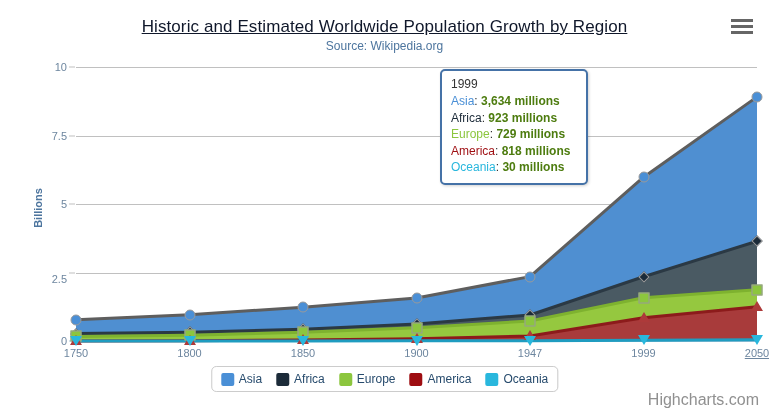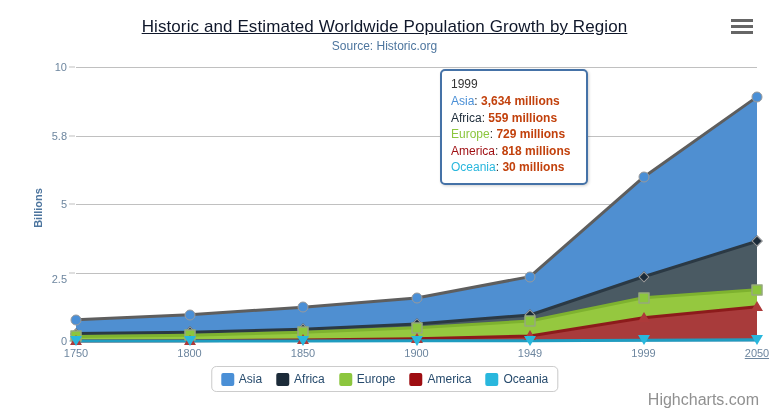--- a/index.html
+++ b/index.html
@@ -110,29 +110,29 @@
     border:2px solid #4572a7;
     border-radius:5px;
     padding:6px 9px 7px 9px;
     box-shadow:1px 1px 3px rgba(0,0,0,.18);
     z-index:40;
     min-width:148px;
   }
   .tt-header { font-size:12px; color:#333; margin-bottom:2px; }
   .tt-row { font-size:12px; line-height:16.5px; color:#333; white-space:nowrap; }
   .tt-name { }
-  .tt-val { font-weight:bold; color:#c2410c; }
+  .tt-val { font-weight:bold; color:#4d7c0f; }
 </style>
 </head>
 <body>
 
 <div id="chart-root">
 
   <div class="chart-title">Historic and Estimated Worldwide Population Growth by Region</div>
-  <div class="chart-subtitle">Source: Historic.org</div>
+  <div class="chart-subtitle">Source: Wikipedia.org</div>
 
   <div class="menu-btn">
     <i></i>
       <i></i>
       <i></i>
   </div>
 
   <div class="yaxis-title">Billions</div>
 
   <div class="plot">
@@ -143,31 +143,31 @@
         <div class="gridline" style="top: 68.5px;"></div>
         <div class="gridline" style="top: 0px;"></div>
       </div>
     <div id="ytick-layer">
         <div class="ytick" style="top: 274px;">0</div>
         <div class="ytick-dash zero" style="top: 274px;"></div>
         <div class="ytick" style="top: 212px;">2.5</div>
         <div class="ytick-dash" style="top: 205.5px;"></div>
         <div class="ytick" style="top: 137px;">5</div>
         <div class="ytick-dash" style="top: 137px;"></div>
-        <div class="ytick" style="top: 68.5px;">5.8</div>
+        <div class="ytick" style="top: 68.5px;">7.5</div>
         <div class="ytick-dash" style="top: 68.5px;"></div>
         <div class="ytick" style="top: 0px; text-align: right;">10</div>
         <div class="ytick-dash" style="top: 0px;"></div>
       </div>
     <div id="xtick-layer">
         <div class="xtick" style="left: 0px;">1750</div>
         <div class="xtick" style="left: 113.5px;">1800</div>
         <div class="xtick" style="left: 227px;">1850</div>
         <div class="xtick" style="left: 340.5px;">1900</div>
-        <div class="xtick" style="left: 454px;">1949</div>
+        <div class="xtick" style="left: 454px;">1947</div>
         <div class="xtick" style="left: 567.5px;">1999</div>
         <div class="xtick" style="left: 681px; text-decoration: underline;">2050</div>
       </div>
     <svg class="series-svg" id="series-svg" width="681" height="274">
         <path d="M 0.00 252.76 L 113.50 247.83 L 227.00 240.13 L 340.50 231.04 L 454.00 209.61 L 567.50 110.20 L 681.00 29.89 L 681.00 274.00 L 0.00 274.00 Z" fill="#4f8fd1"></path>
         <path d="M 0.00 252.76 L 113.50 247.83 L 227.00 240.13 L 340.50 231.04 L 454.00 209.61 L 567.50 110.20 L 681.00 29.89" fill="none" stroke="#5e5e5e" stroke-width="3" stroke-linejoin="round"></path>
         <path d="M 0.00 266.52 L 113.50 265.23 L 227.00 262.30 L 340.50 256.98 L 454.00 248.02 L 567.50 209.77 L 681.00 174.24 L 681.00 274.00 L 0.00 274.00 Z" fill="#4a5a63"></path>
         <path d="M 0.00 266.52 L 113.50 265.23 L 227.00 262.30 L 340.50 256.98 L 454.00 248.02 L 567.50 209.77 L 681.00 174.24" fill="none" stroke="#2b3944" stroke-width="3" stroke-linejoin="round"></path>
         <path d="M 0.00 269.42 L 113.50 268.16 L 227.00 265.34 L 340.50 260.63 L 454.00 254.08 L 567.50 230.79 L 681.00 222.63 L 681.00 274.00 L 0.00 274.00 Z" fill="#95c83f"></path>
         <path d="M 0.00 269.42 L 113.50 268.16 L 227.00 265.34 L 340.50 260.63 L 454.00 254.08 L 567.50 230.79 L 681.00 222.63" fill="none" stroke="#7eb22f" stroke-width="3" stroke-linejoin="round"></path>
@@ -237,20 +237,20 @@
         <span class="legend-label">Oceania</span>
       </div>
     </div>
 
   <div class="credits">Highcharts.com</div>
 
   <div class="tooltip">
     <div class="tt-header">1999</div>
     <div id="tt-rows">
         <div class="tt-row"><span class="tt-name" style="color: rgb(74, 143, 214);">Asia</span><span>: </span><span class="tt-val">3,634 millions</span></div>
-        <div class="tt-row"><span class="tt-name" style="color: rgb(28, 43, 57);">Africa</span><span>: </span><span class="tt-val">559 millions</span></div>
+        <div class="tt-row"><span class="tt-name" style="color: rgb(28, 43, 57);">Africa</span><span>: </span><span class="tt-val">923 millions</span></div>
         <div class="tt-row"><span class="tt-name" style="color: rgb(140, 198, 62);">Europe</span><span>: </span><span class="tt-val">729 millions</span></div>
         <div class="tt-row"><span class="tt-name" style="color: rgb(158, 13, 17);">America</span><span>: </span><span class="tt-val">818 millions</span></div>
         <div class="tt-row"><span class="tt-name" style="color: rgb(41, 183, 221);">Oceania</span><span>: </span><span class="tt-val">30 millions</span></div>
       </div>
   </div>
 
 </div>
 
 </body></html>

